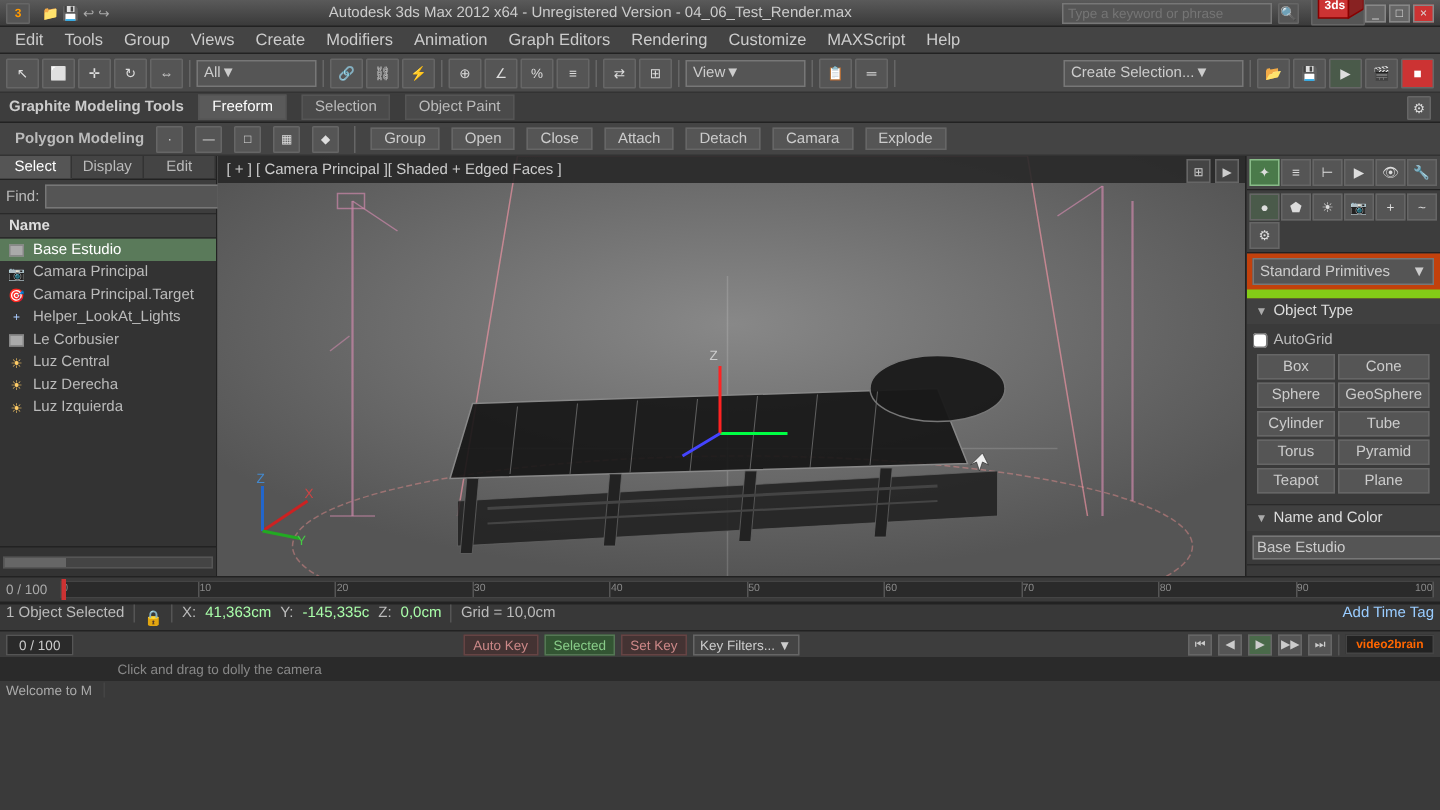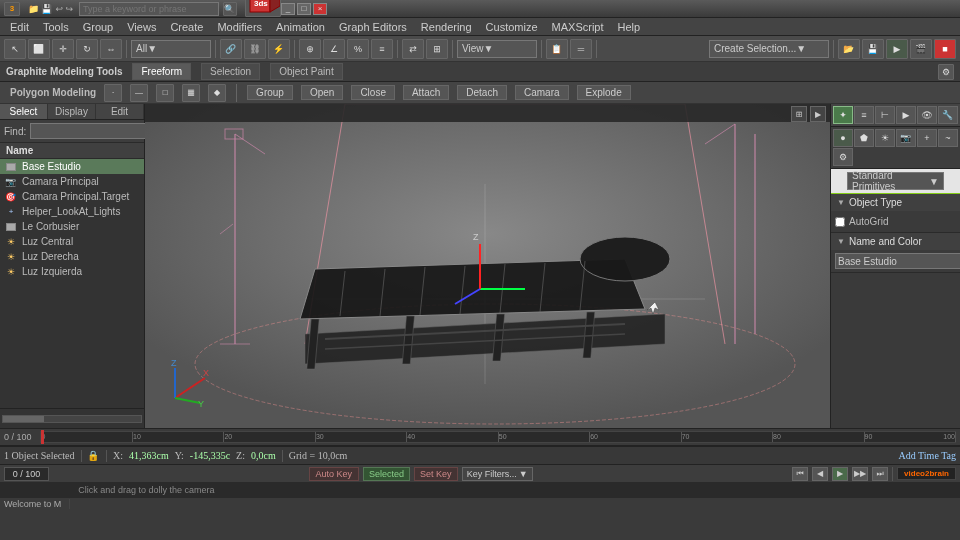--- a/index.html
+++ b/index.html
@@ -259,23 +259,23 @@
     }
     .rp-icon-btn {
       width: 20px; height: 18px;
       background: #555;
       border: 1px solid #666;
       display: flex; align-items: center; justify-content: center;
       cursor: pointer; font-size: 9px; color: #ddd;
     }
     .rp-icon-btn.active { background: #4a7a4a; border-color: #88bb88; }
     #rp-dropdown-row {
-      padding: 3px 16px;
-      background: #e5e5e5;
-      border-bottom: 1px solid #84cc16;
+      padding: 3px 4px;
+      background: #c2410c;
+      border-bottom: 6px solid #84cc16;
     }
     .rp-dropdown {
       width: 100%; height: 18px;
       background: #555; border: 1px solid #777;
       color: #ccc; font-size: 10px;
       display: flex; align-items: center;
       padding: 0 4px; cursor: pointer;
       justify-content: space-between;
     }
     .rp-section {
@@ -336,26 +336,24 @@
       position: relative;
       margin: 0 4px;
     }
 
     
     #status-bar {
       height: 18px;
       background: #383838;
       border-top: 1px solid #222;
       display: flex;
-      align-items: center;
       padding: 0 4px;
       font-size: 10px;
       color: #bbb;
       gap: 6px;
-      font-family: Liberation Serif, serif;
     }
     .status-separator { width: 1px; height: 12px; background: #555; }
 
     
     #bottom-controls {
       height: 18px;
       background: #3d3d3d;
       border-top: 1px solid #222;
       display: flex;
       align-items: center;
@@ -421,20 +419,21 @@
 </head>
 <body>
 
 <div id="title-bar">
   <div style="display:flex;gap:2px;margin-right:8px;">
     <div class="tb-btn" style="width:16px;height:14px;background:#555;font-size:8px;color:#ff9900;font-weight:bold;">3</div>
   </div>
   <div style="font-size:9px;color:#aaa;margin-right:6px;">
     <span>📁 💾 ↩ ↪</span>
   </div>
+  <div class="title-text">Autodesk 3ds Max 2012 x64 - Unregistered Version - 04_06_Test_Render.max</div>
   <div style="display:flex;align-items:center;gap:4px;margin-right:8px;">
     <input style="width: 140px; height: 14px; background: rgb(85, 85, 85); border: 1px solid rgb(119, 119, 119); color: rgb(170, 170, 170); font-size: 9px; padding: 0px 3px;" placeholder="Type a keyword or phrase">
     <div class="tb-btn" style="width:14px;height:14px;">🔍</div>
   </div>
   <div style="display:flex;gap:2px;">
     <div class="tb-btn" style="width:36px;height:36px;background:#555;position:relative;top:-10px;">
       <svg width="34" height="34" viewBox="0 0 34 34">
         <rect x="4" y="10" width="20" height="20" fill="#cc3333" stroke="#880000" stroke-width="1"></rect>
         <polygon points="4,10 14,4 24,4 14,10" fill="#994444" stroke="#880000" stroke-width="1"></polygon>
         <polygon points="24,10 24,30 34,24 34,4" fill="#882222" stroke="#880000" stroke-width="1"></polygon>
@@ -531,21 +530,21 @@
   <div class="tb-separator"></div>
   <div class="poly-btn">Group</div>
   <div class="poly-btn">Open</div>
   <div class="poly-btn">Close</div>
   <div class="poly-btn">Attach</div>
   <div class="poly-btn">Detach</div>
   <div class="poly-btn">Camara</div>
   <div class="poly-btn">Explode</div>
 </div>
 
-<div style="display:flex; height:324px;">
+<div style="display:flex; height:280px;">
 
   <div id="left-panel">
     <div id="left-panel-tabs">
       <div class="lp-tab active">Select</div>
       <div class="lp-tab">Display</div>
       <div class="lp-tab">Edit</div>
     </div>
     <div id="find-row">
       <label>Find:</label>
       <input type="text" placeholder="" style="">
@@ -592,20 +591,21 @@
 
     <div style="height:20px;background:#333;border-top:1px solid #222;display:flex;align-items:center;padding:0 2px;">
       <div style="flex:1;height:8px;background:#444;border:1px solid #555;position:relative;">
         <div style="position:absolute;left:0;top:0;bottom:0;width:30%;background:#666;"></div>
       </div>
     </div>
   </div>
 
   <div id="viewport">
     <div id="viewport-header">
+      <span>[ + ] [ Camera Principal ][ Shaded + Edged Faces ]</span>
       <div class="vp-corner-icons">
         <div class="vp-corner-icon">⊞</div>
         <div class="vp-corner-icon">▶</div>
       </div>
     </div>
     <div id="viewport-canvas">
       <div class="grid-lines"></div>
 
       <div class="selection-box" style="left:60px;top:20px;right:30px;bottom:30px;border-color:#ff6644;"></div>
 
@@ -717,20 +717,32 @@
     <div class="rp-section">
       <div class="rp-section-header">
         <span class="collapse-icon">▼</span>
         <span>Object Type</span>
       </div>
       <div class="rp-content">
         <div class="rp-checkbox-row">
           <input type="checkbox" style="">
           <span>AutoGrid</span>
         </div>
+        <div class="rp-btn-grid">
+          <div class="rp-btn">Box</div>
+          <div class="rp-btn">Cone</div>
+          <div class="rp-btn">Sphere</div>
+          <div class="rp-btn">GeoSphere</div>
+          <div class="rp-btn">Cylinder</div>
+          <div class="rp-btn">Tube</div>
+          <div class="rp-btn">Torus</div>
+          <div class="rp-btn">Pyramid</div>
+          <div class="rp-btn">Teapot</div>
+          <div class="rp-btn">Plane</div>
+        </div>
       </div>
     </div>
 
     <div class="rp-section">
       <div class="rp-section-header">
         <span class="collapse-icon">▼</span>
         <span>Name and Color</span>
       </div>
       <div class="name-color-row">
         <input type="text" class="name-input" value="Base Estudio" style="">

